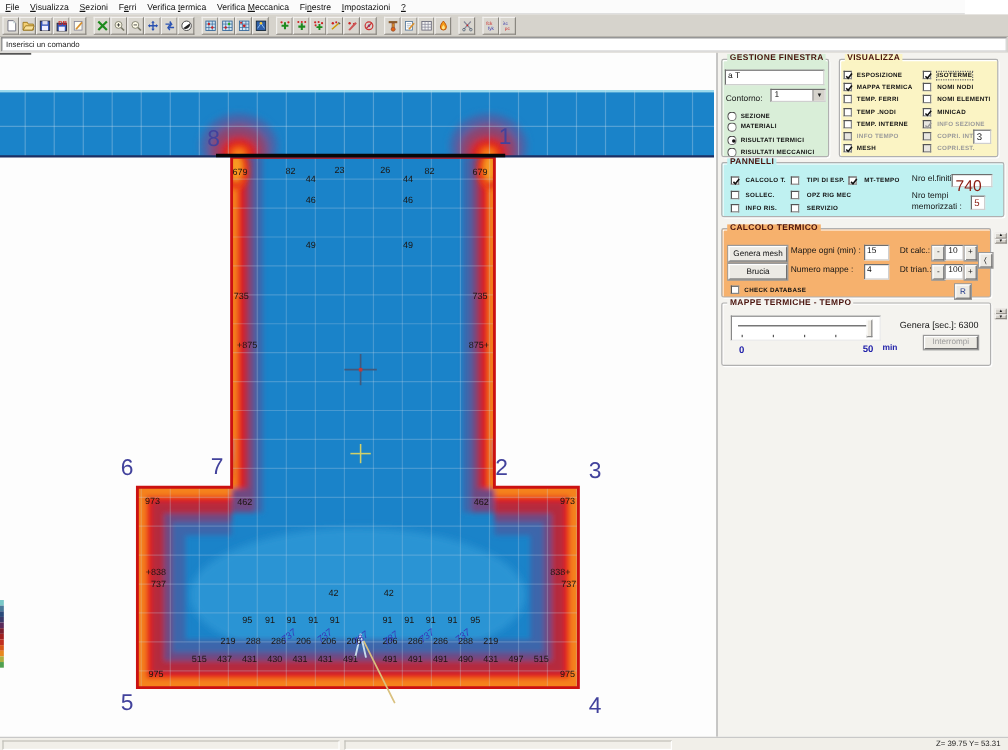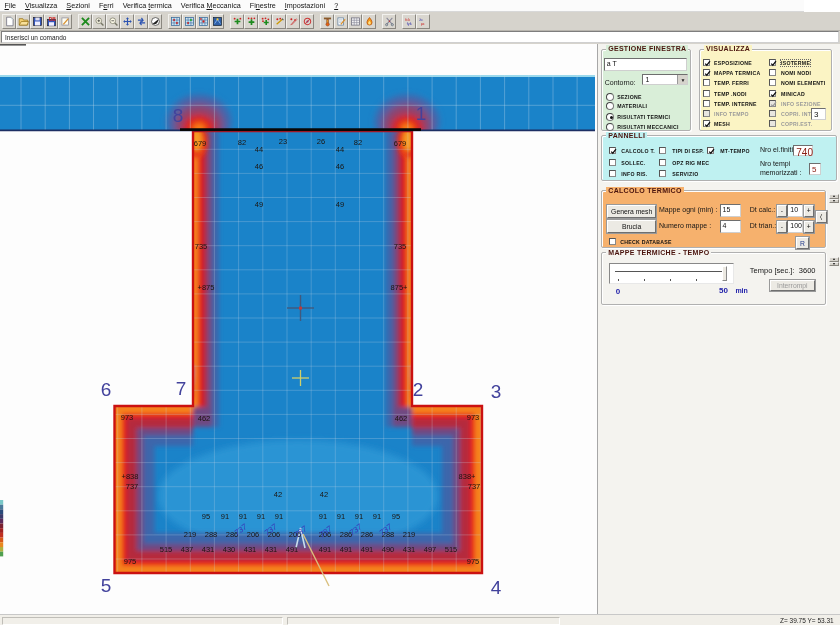--- a/index.html
+++ b/index.html
@@ -523,21 +523,21 @@
       <span class="lbs" style="left:70px;top:23.7px;">OPZ RIG MEC</span>
       <span class="cb" style="left:56.7px;top:34.0px;background:#fff"></span>
       <span class="lbs" style="left:70px;top:35.2px;">SERVIZIO</span>
       <span class="cb" style="left:104.3px;top:11px;background:#fff">
         <svg width="7" height="7" viewBox="0 0 7 7" style="position:absolute;left:0;top:0">
           <path d="M1.2,3.6 L2.8,5.2 L6,1.2" fill="none" stroke="#111" stroke-width="1.3"></path>
         </svg>
       </span>
       <span class="lbs" style="left:118px;top:12.2px;">MT-TEMPO</span>
       <span class="lb" style="left:157.6px;top:10px;">Nro el.finiti :</span>
-      <span class="inp" style="left:191px;top:8.5px;width:20px;height:11.5px;color:#8b2015;font-size:10px">740</span>
+      <span class="inp" style="left:191px;top:8.5px;width:34px;height:11.5px;color:#8b2015;font-size:13px">740</span>
       <span class="lb" style="left:157.6px;top:24px;">Nro tempi</span>
       <span class="lb" style="left:157.6px;top:33px;">memorizzati :</span>
       <span class="inp" style="left:206.6px;top:27px;width:12px;height:11.5px;color:#8b2015;font-size:8px">5</span>
     </div>
     <div class="gb" style="left:3.3px;top:146.3px;width:225px;height:58px;background:#f6b16d">
       <span class="gt" style="background:#f6b16d">CALCOLO TERMICO</span>
       <span class="btn" style="left:4.9px;top:13.5px;width:49px;height:13px">Genera mesh</span>
       <span class="btn" style="left:4.9px;top:28.8px;width:49px;height:13px">Brucia</span>
       <span class="lb" style="left:56.7px;top:15px;">Mappe ogni (min) :</span>
       <span class="inp" style="left:117.3px;top:12.7px;width:21.6px;height:13px">15</span>
@@ -565,22 +565,22 @@
         <span style="position:absolute;left:8px;top:15px;width:1.6px;height:1.6px;background:#555"></span>
         <span style="position:absolute;left:34px;top:15px;width:1.6px;height:1.6px;background:#555"></span>
         <span style="position:absolute;left:60px;top:15px;width:1.6px;height:1.6px;background:#555"></span>
         <span style="position:absolute;left:86px;top:15px;width:1.6px;height:1.6px;background:#555"></span>
         <span style="position:absolute;left:112px;top:15px;width:1.6px;height:1.6px;background:#555"></span>
         <span style="position:absolute;left:112px;top:2px;width:5px;height:15px;background:#ece9e2;border:1px solid #888;border-top-color:#fff;border-left-color:#fff"></span>
       </div>
       <span class="lbb" style="left:13.5px;top:33.7px;">0</span>
       <span class="lbb" style="left:116.7px;top:32.9px;">50</span>
       <span class="lbb" style="left:133.1px;top:34px;font-size:7px">min</span>
-      <span class="lb" style="left:147.5px;top:12.5px;font-size:7.5px">Tempo [sec.]:</span>
-      <span class="lb" style="left:196.5px;top:12.5px;font-size:7.5px">3600</span>
+      <span class="lb" style="left:147.5px;top:12.5px;font-size:7.5px">Genera [sec.]:</span>
+      <span class="lb" style="left:196.5px;top:12.5px;font-size:7.5px">6300</span>
       <span class="btn" style="left:167.7px;top:26.5px;width:44.7px;height:11.5px;color:#9a9a9a">Interrompi</span>
     </div>
     <span class="spn" style="left:231px;top:213.2px">▲</span>
     <span class="spn" style="left:231px;top:217.79999999999998px">▼</span>
   </div>
 <div class="statusbar">
 <span class="spanel" style="left:2px;width:281px"></span>
 <span class="spanel" style="left:287px;width:273px"></span>
 <span class="stext" style="left:780px">Z= 39.75 Y= 53.31</span>
 </div>

